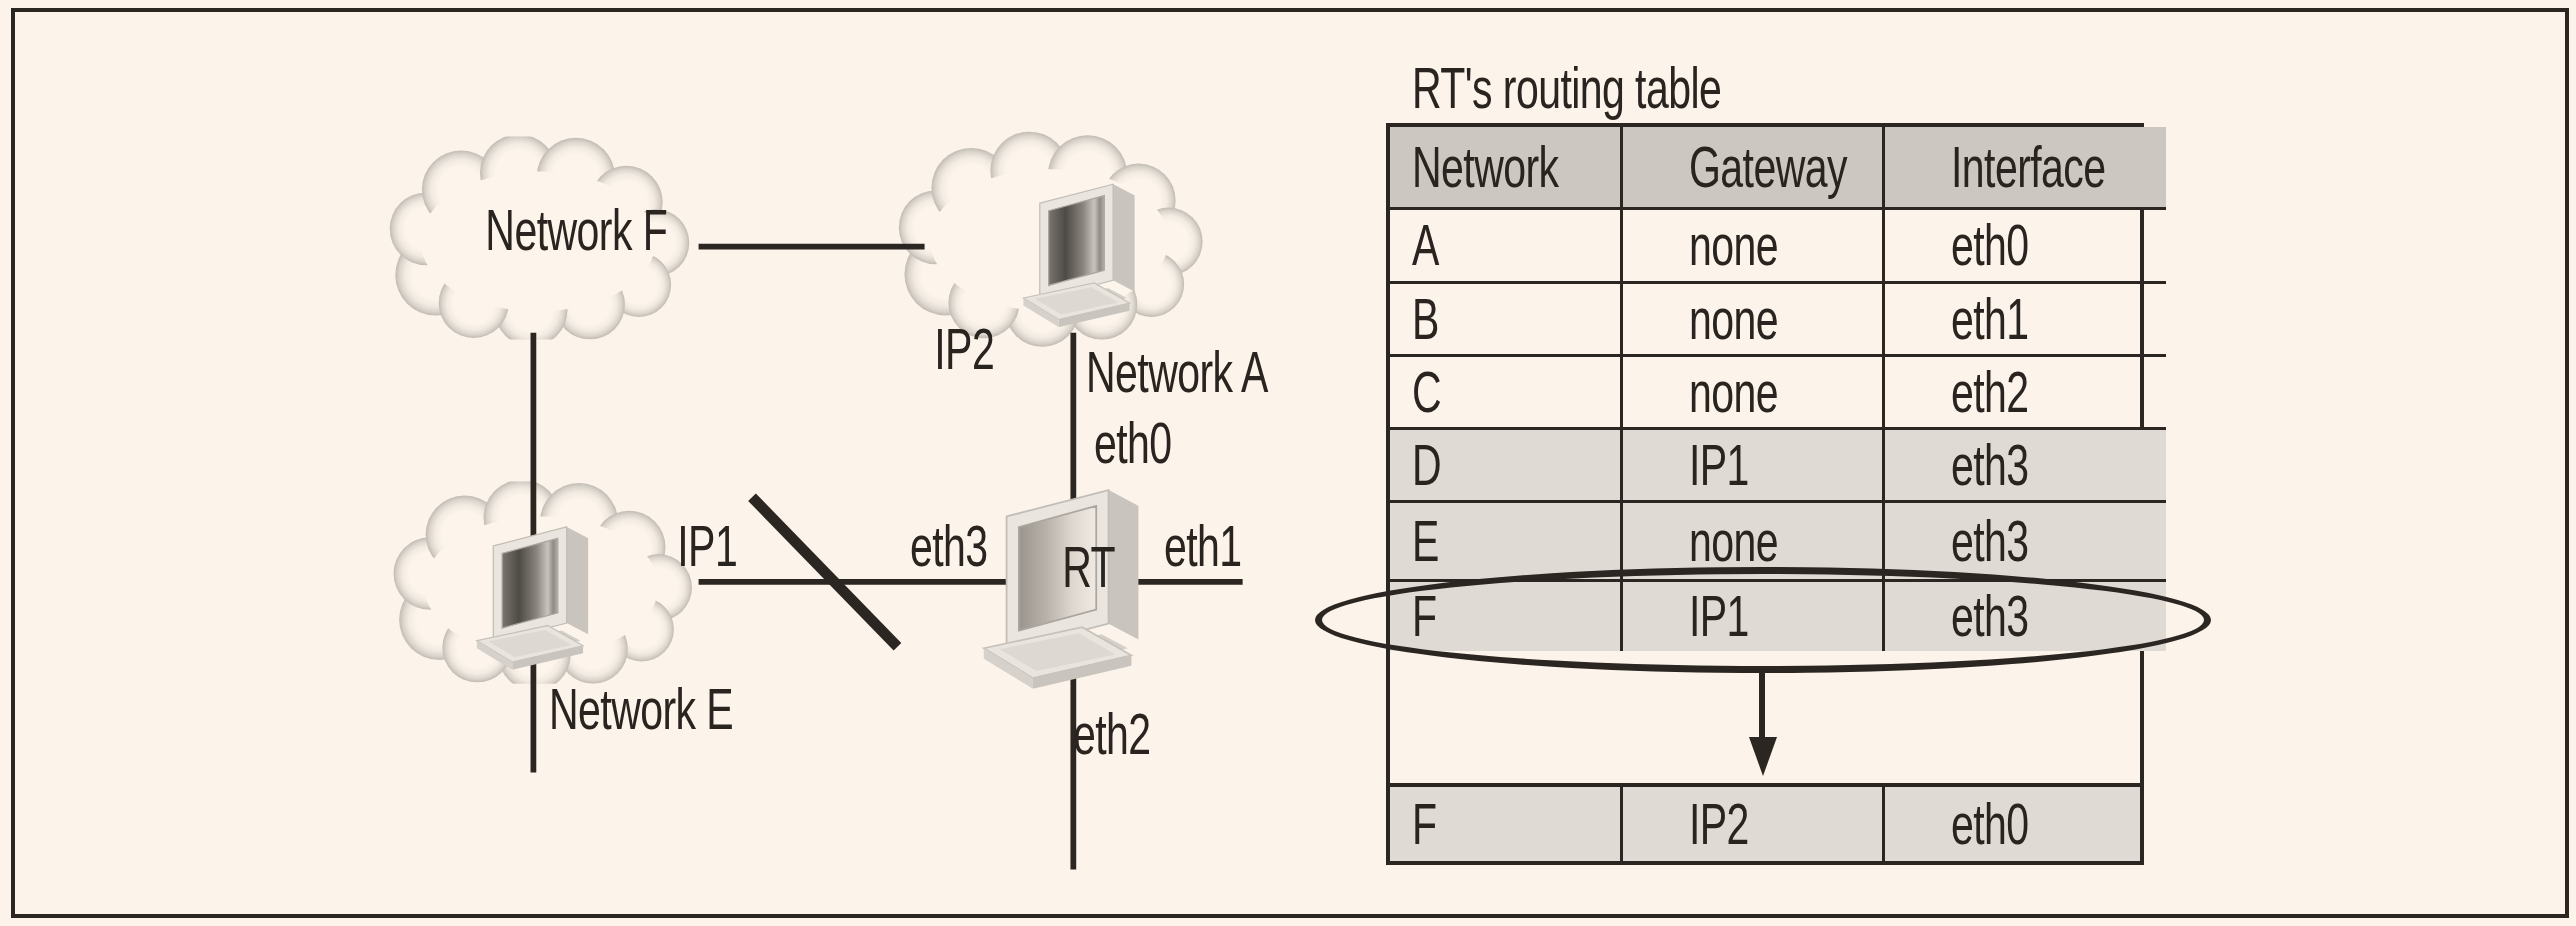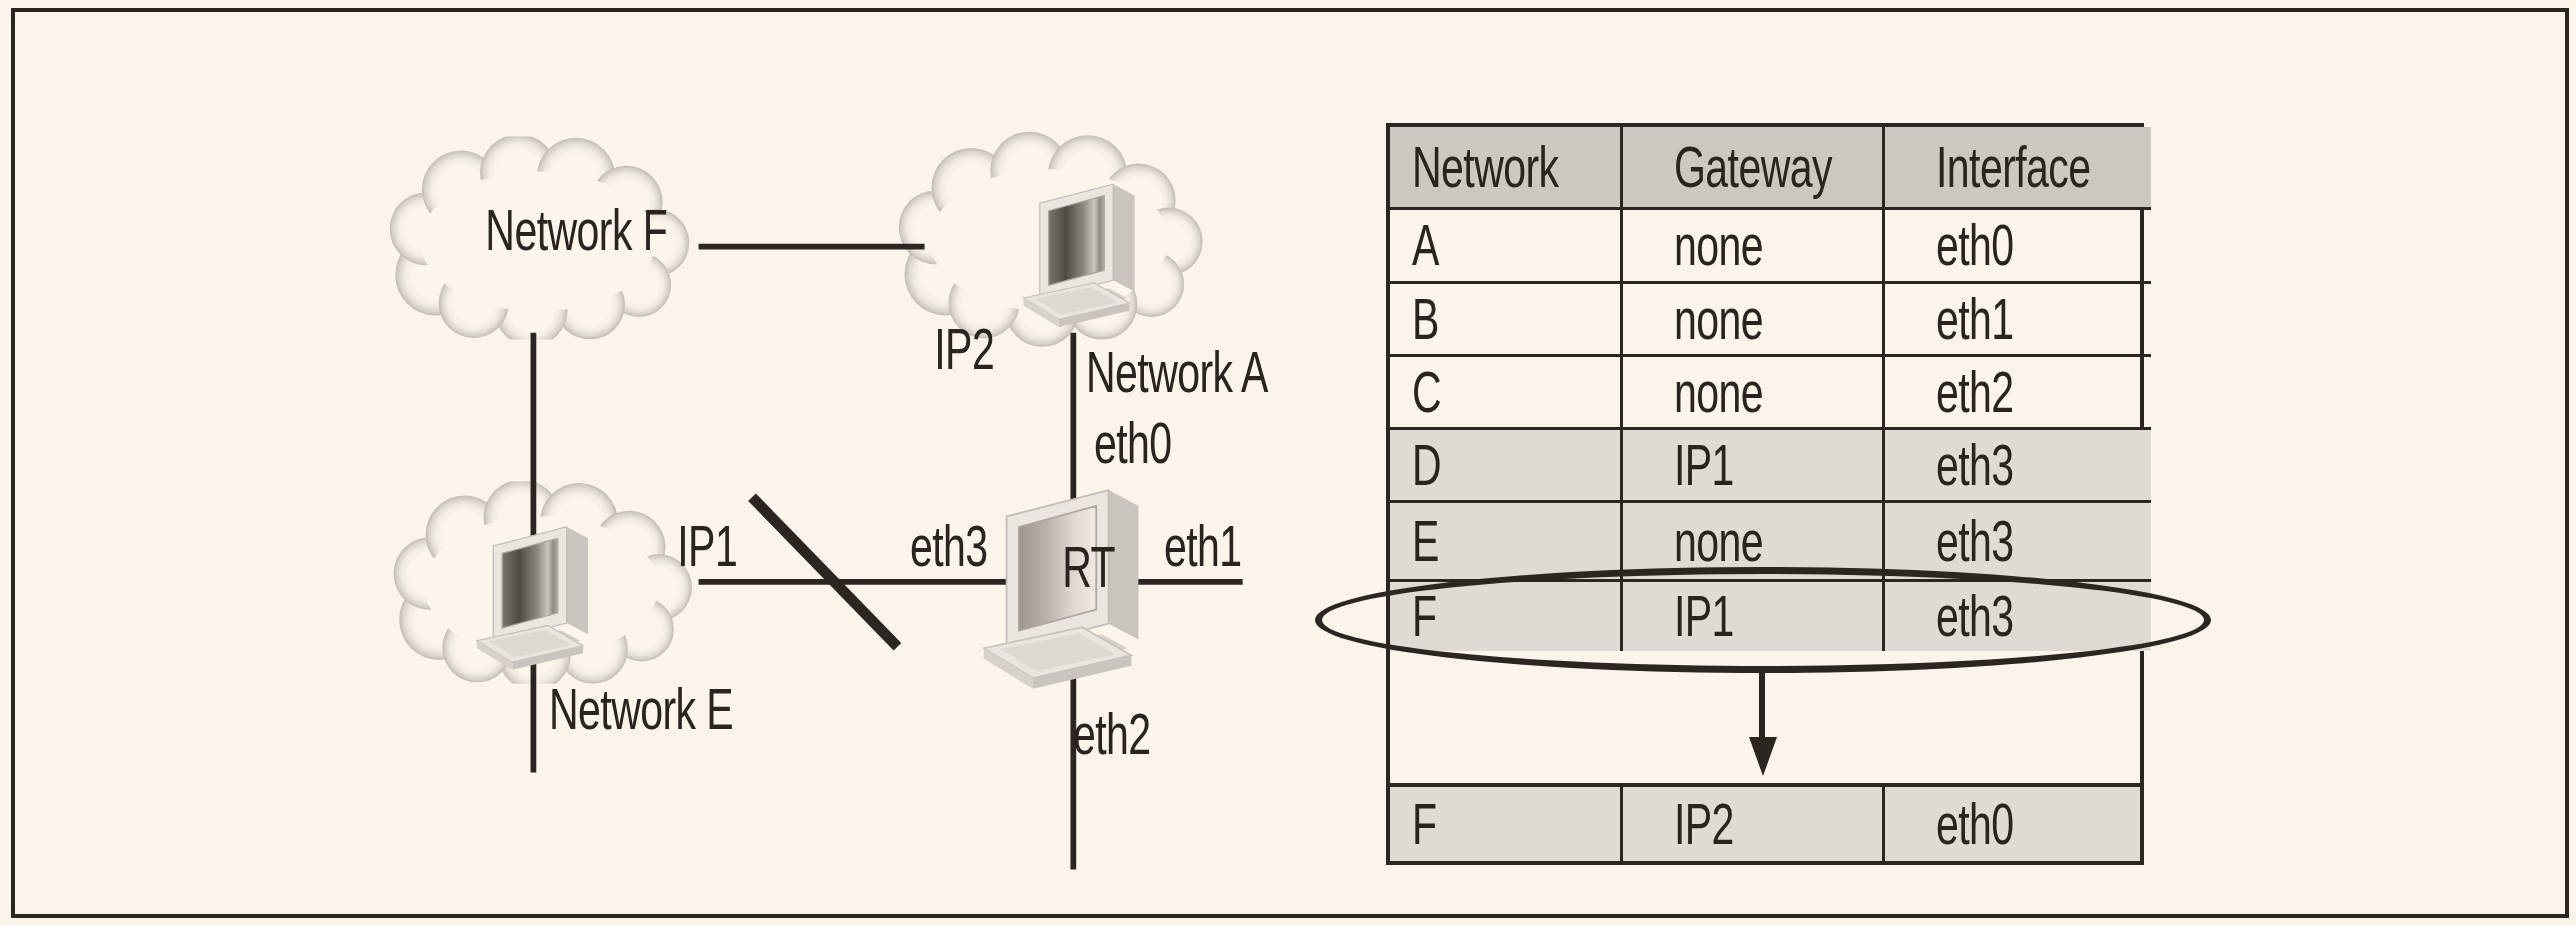--- a/index.html
+++ b/index.html
@@ -42,21 +42,21 @@
     display:grid;
     grid-template-columns:233px 262px auto;
     grid-template-rows:83px 74px 73px 73px 73px 79px 69px;
     background:#fcf3ea;
   }
   .c{
     box-sizing:border-box;
     border-right:3.3px solid #2b2621;
     border-bottom:3.3px solid #2b2621;
     display:flex;align-items:center;
-    padding-left:51px;
+    padding-left:66px;
   }
   .c.first{padding-left:22px;}
   .c.endcol{border-right:none;}
   .c.endrow{border-bottom:none;}
   .c.hdr{background:#ccc8c1;}
   .c.shade{background:#dfdbd4;}
 
   
   .result-table{
     position:absolute;left:1386px;top:783px;width:758px;height:82px;
@@ -208,20 +208,23 @@
   <div class="lbl right" style="left:606px;top:518px;width:131px;">
     <span class="t tr">IP1</span>
   </div>
   <div class="lbl" style="left:549px;top:681px;">
     <span class="t">Network E</span>
   </div>
   <div class="lbl center" style="left:1035px;top:539px;width:90px;">
     <span class="t tc">RT</span>
   </div>
 
+  <div class="rt-title">
+    <span class="t">RT's routing table</span>
+  </div>
 
   <div class="rt-table">
     <div class="c hdr first">
         <span class="t">Network</span>
       </div>
     <div class="c hdr">
         <span class="t">Gateway</span>
       </div>
     <div class="c hdr endcol">
         <span class="t">Interface</span>

